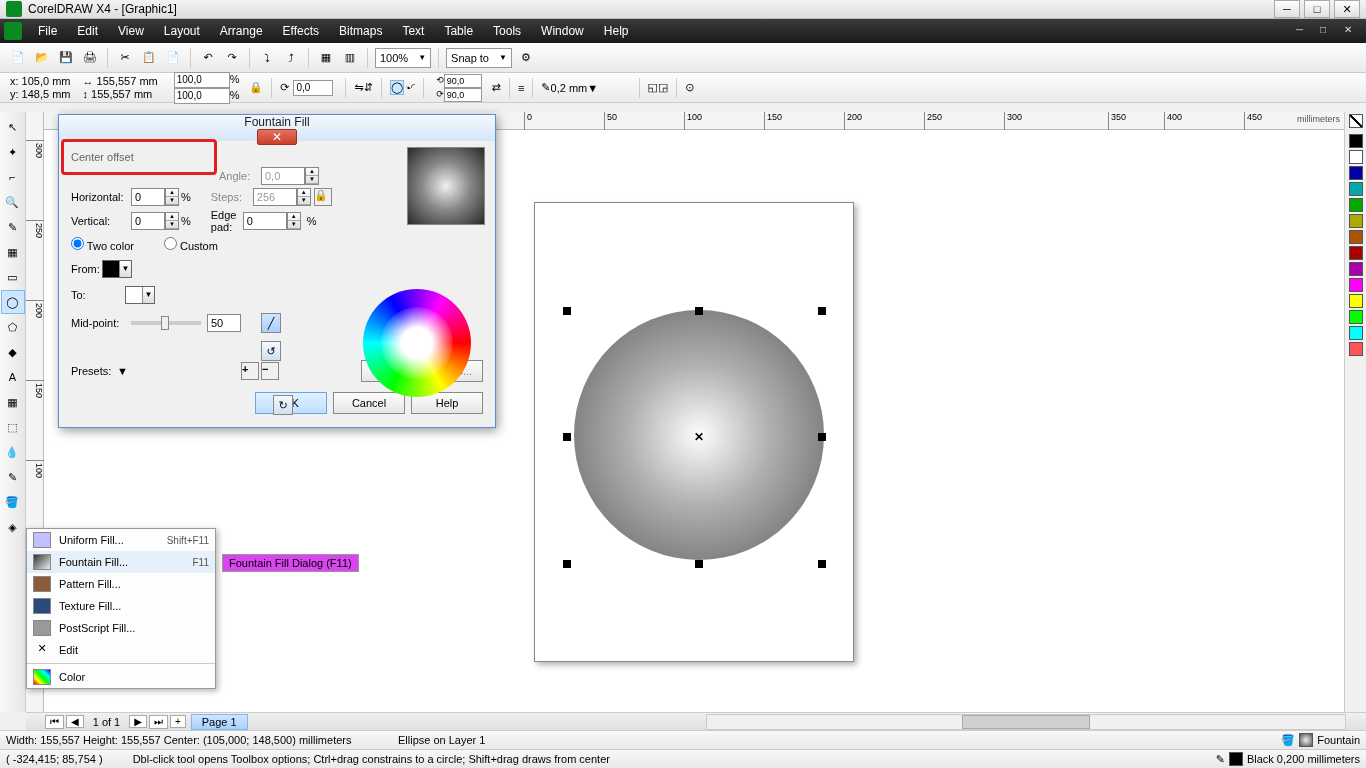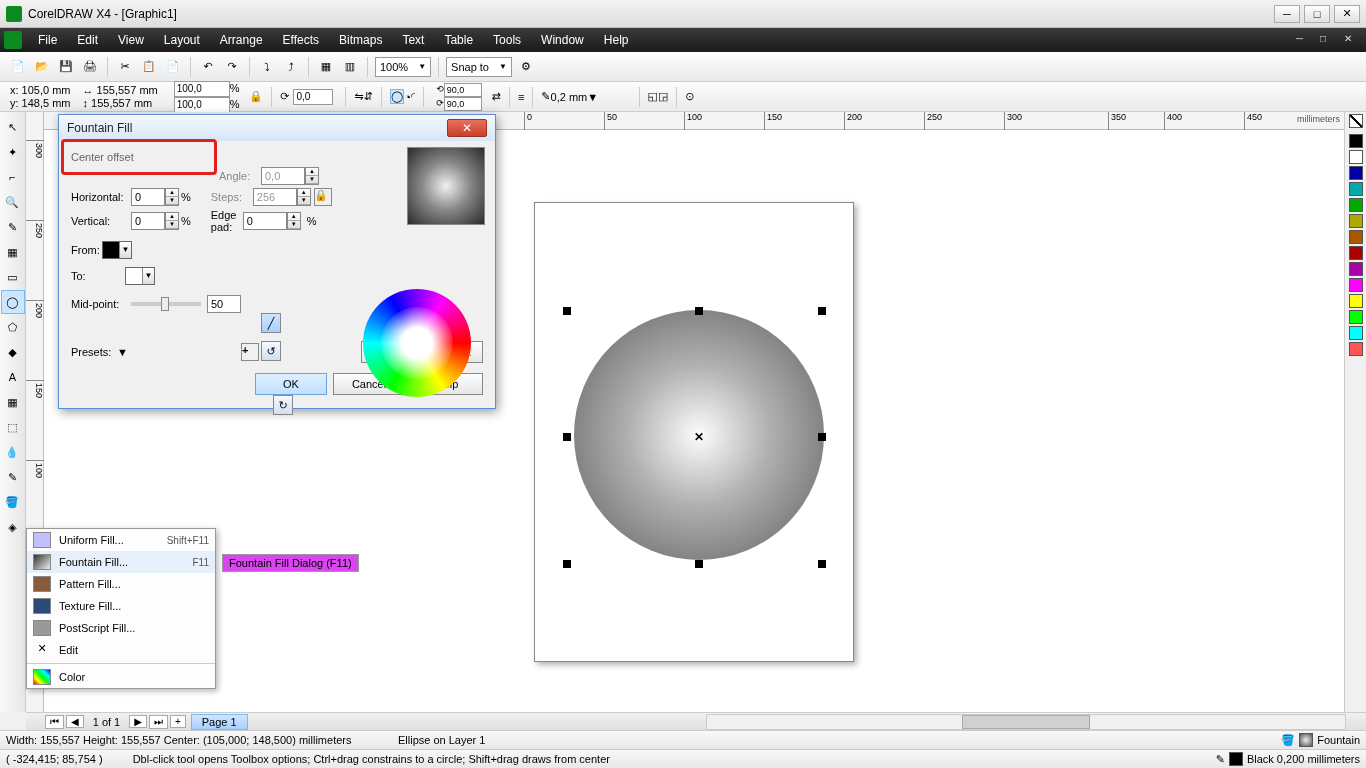--- a/index.html
+++ b/index.html
@@ -1,19 +1,19 @@
 <!DOCTYPE html>
 <html><head>
 <meta charset="utf-8">
 <style>
 * { box-sizing: border-box; margin: 0; padding: 0; font-family: "Segoe UI", Tahoma, sans-serif; }
 body { width: 1366px; height: 768px; background: #f0f0f0; overflow: hidden; position: relative; font-size: 11px; color: #000; }
 
 
-.titlebar { height: 28px; background: linear-gradient(#f3f3f3,#dedede); display:flex; align-items:center; padding:0 6px; border-bottom:1px solid #bbb; }
+.titlebar { height: 19px; background: linear-gradient(#f3f3f3,#dedede); display:flex; align-items:center; padding:0 6px; border-bottom:1px solid #bbb; }
 .titlebar .icon { width:16px; height:16px; background:#0a8a20; margin-right:6px; border-radius:2px; }
 .titlebar .title { font-size:12px; }
 .titlebar .spacer { flex:1; }
 .winbtn { width:26px; height:18px; margin-left:4px; border:1px solid #aaa; background:linear-gradient(#fff,#e0e0e0); display:inline-flex; align-items:center; justify-content:center; font-size:11px; }
 
 
 .menubar { height:24px; background:linear-gradient(#3a3a3a,#1a1a1a); display:flex; align-items:center; padding:0 4px; color:#fff; }
 .menubar .menuitem { padding:0 10px; font-size:12px; cursor:default; }
 .menubar .menuitem:first-letter { text-decoration:underline; }
 .menubar .appicon { width:18px; height:18px; background:#0a8a20; margin-right:6px; border-radius:2px; }
@@ -59,21 +59,21 @@
 .pagenav .hscroll { position:absolute; left:680px; right:20px; height:16px; background:#f0f0f0; border:1px solid #ccc; }
 .pagenav .hscroll .thumb { position:absolute; left:40%; width:20%; top:0; bottom:0; background:#d0d0d0; border:1px solid #aaa; }
 
 .status1 { position:absolute; left:0; right:0; bottom:19px; height:19px; background:linear-gradient(#f8f8f8,#e8e8e8); border-top:1px solid #ccc; font-size:11px; display:flex; align-items:center; padding:0 6px; }
 .status2 { position:absolute; left:0; right:0; bottom:0; height:19px; background:linear-gradient(#f8f8f8,#e8e8e8); border-top:1px solid #ccc; font-size:11px; display:flex; align-items:center; padding:0 6px; }
 .status-right { position:absolute; right:6px; display:flex; align-items:center; }
 .status-right .swatch{width:14px;height:14px;border:1px solid #555;margin:0 4px;}
 
 
 .dialog { position:absolute; left:58px; top:114px; width:438px; background:#f0f0f0; border:1px solid #5a8fd6; box-shadow:2px 3px 10px rgba(0,0,0,0.4); }
-.dialog .dlg-title { height:26px; background:linear-gradient(#f4f8fd,#d6e6f7); display:flex; align-items:center; padding:0 8px; font-size:12px; color:#222; }
+.dialog .dlg-title { height:26px; background:linear-gradient(#f4f8fd,#d6e6f7); display:flex; align-items:center; padding:0 8px; font-size:12px; color:#222;flex-direction:column; }
 .dialog .dlg-title .spacer{flex:1;}
 .dialog .dlg-close { width:40px; height:18px; background:linear-gradient(#e87060,#c8402a); border:1px solid #a03020; color:#fff; font-size:12px; display:flex; align-items:center; justify-content:center; border-radius:2px; }
 .dialog .body { padding:8px 12px 10px; position:relative; }
 .dlg-row { display:flex; align-items:center; margin:3px 0; font-size:11px; }
 .dlg-label { width:60px; }
 .dlg-field { border:1px solid #888; background:#fff; height:18px; width:44px; padding:0 3px; font-size:11px; }
 .spin { width:14px; height:18px; border:1px solid #888; background:linear-gradient(#fff,#ddd); display:inline-flex; flex-direction:column; }
 .spin div{flex:1;border-bottom:1px solid #aaa;font-size:6px;text-align:center;line-height:7px;}
 .dlg-section { margin-top:6px; font-size:11px; }
 .highlight-box { position:absolute; border:3px solid #e02020; border-radius:4px; }
@@ -331,20 +331,25 @@
       <span style="width:20px"></span>
       <span style="width:32px">Edge pad:</span>
       <input class="dlg-field" value="0" style="">
       <div class="spin">
           <div>▲</div>
           <div>▼</div>
         </div>
       <span style="margin-left:6px">%</span>
     </div>
 
+    <div class="dlg-row" style="margin-top:4px">
+      <label><input type="radio" checked="" style=""> <span>Two color</span></label>
+      <span style="width:30px"></span>
+      <label><input type="radio" style=""> <span>Custom</span></label>
+    </div>
 
     <div class="colorwheel"></div>
 
     <div class="dlg-row" style="margin-top:8px">
       <span class="dlg-label" style="width:31px">From:</span>
       <div class="colorcombo">
           <div class="col" style="background:#000"></div>
           <div class="arr">▼</div>
         </div>
       <div style="flex:1"></div>

